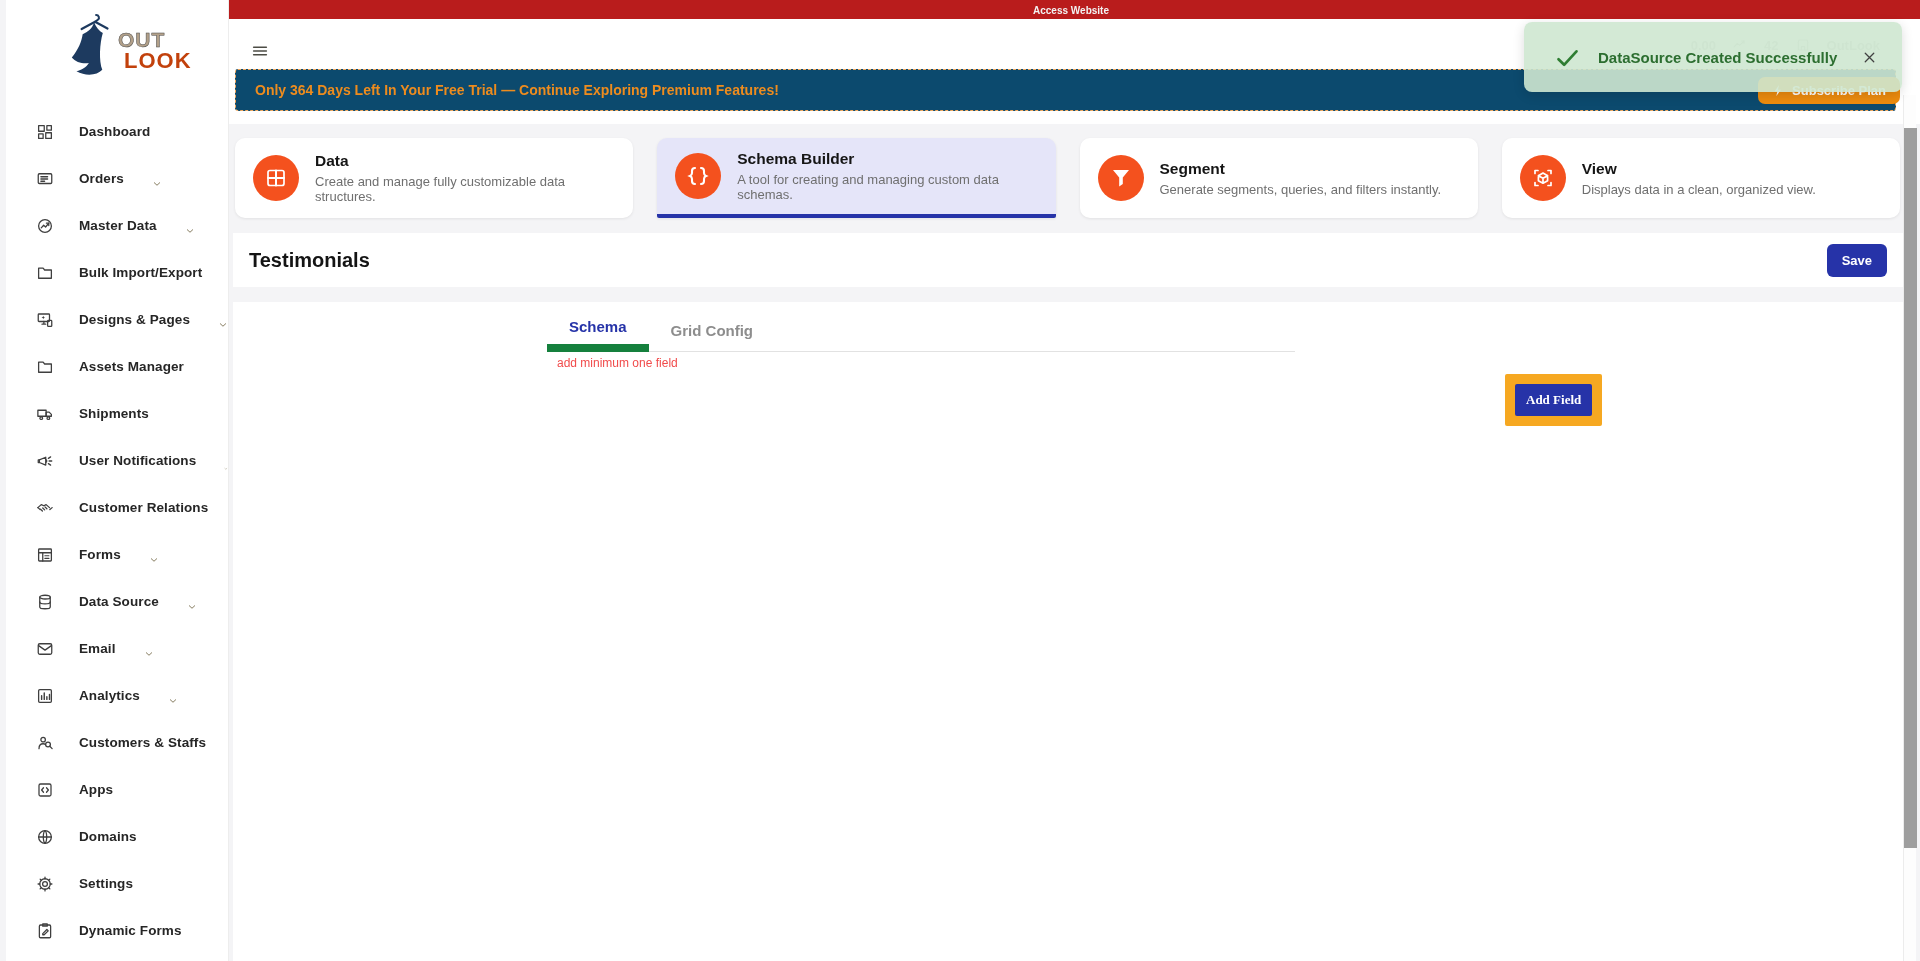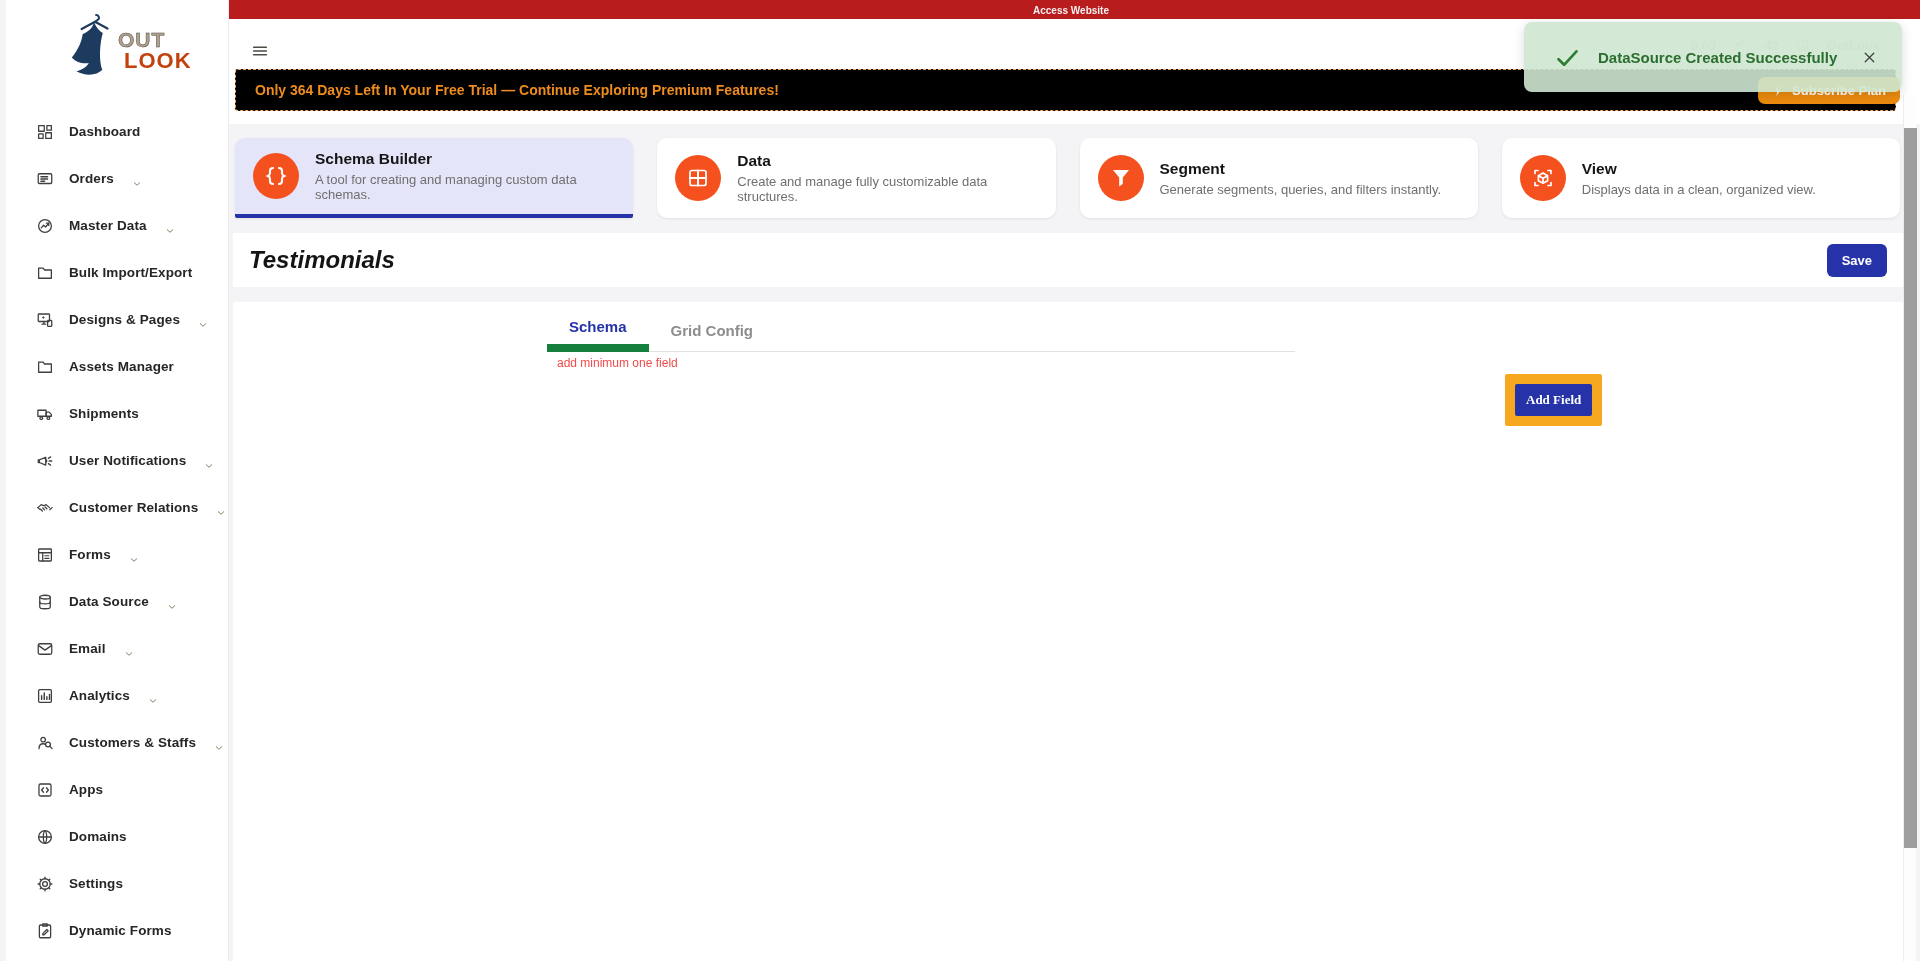--- a/index.html
+++ b/index.html
@@ -6,54 +6,54 @@
   html,body { background:#e9e9ec; }
   body { font-family:"Liberation Sans", sans-serif; }
   .app { position:relative; width:1920px; height:961px; background:#f4f4f6; overflow:hidden; }
 
   
   .sidebar { position:absolute; left:0; top:0; width:222px; height:100%; background:#fff; z-index:6; box-shadow:1px 0 0 #ededed;margin-left:6px; }
   .logo { position:relative; height:108px; cursor:pointer; }
   .logo svg.dress { position:absolute; left:56px; top:8px; width:62px; height:74px; }
   .logo .t-top { position:absolute; left:112px; top:28px; font-size:21px; font-weight:900; color:#b2a089; letter-spacing:1px; -webkit-text-stroke:0.5px #4a4a4a; }
   .logo .t-bot { position:absolute; left:118px; top:48px; font-size:22px; font-weight:900; color:#c2410c; letter-spacing:1px; }
-  .nav-item { height:47px; display:flex; align-items:center; padding-left:30px; gap:15px; cursor:pointer; }
+  .nav-item { height:47px; display:flex; align-items:center; padding-left:30px; gap:25px; cursor:pointer; }
   .nav-icon { width:18px; height:18px; color:#3f3f3f; flex:0 0 18px; }
   .nav-label { font-size:13.5px; font-weight:600; color:#262626; letter-spacing:0.1px; white-space:nowrap; }
   .chev { width:10px; height:10px; color:#7c7152; margin-left:3px; margin-top:2px; }
   [data-icon] { display:inline-flex; }
   [data-icon] svg { width:100%; height:100%; display:block; }
 
   
   .main { position:absolute; left:222px; top:0; right:0; height:100%; }
   .accessbar { height:19px; background:#b91c1c; text-align:center; }
   .accessbar span { color:#f2f2f2; font-size:10px; font-weight:600; line-height:13px; cursor:pointer; }
 
   .header { position:relative; background:#fff; height:105px; }
   .hamburger { position:absolute; left:29px; top:23px; width:18px; height:18px; color:#4c4c45; background:none; border:none; cursor:pointer; padding:0; }
   .ghost-row { position:absolute; right:40px; top:18px; display:flex; align-items:center; gap:16px; color:#c9cbc9; }
   .ghost-row .g-txt { font-size:13px; font-weight:700; }
   .ghost-row .g-ic { width:16px; height:16px; }
-  .banner { position:absolute; left:13px; right:24px; top:50px; height:42px; background:#000000; border:1px dashed #f0a85e; border-radius:3px; display:flex; align-items:center; }
+  .banner { position:absolute; left:13px; right:24px; top:50px; height:42px; background:#0c4a6e; border:1px dashed #f0a85e; border-radius:3px; display:flex; align-items:center; }
   .banner span { padding-left:19px; font-size:14px; font-weight:700; color:#ee8c1e; }
   .subscribe { position:absolute; right:20px; top:58px; height:27px; background:#ec8b0e; color:#fff; border:none; border-radius:7px; font-size:13px; font-weight:700; display:flex; align-items:center; gap:7px; padding:0 14px; cursor:pointer; z-index:2; font-family:inherit; }
   .subscribe .bolt { width:13px; height:13px; color:#fff; }
 
   
   .cards { display:flex; gap:24px; margin:14px 20px 0 13px; }
   .card { flex:1; height:80px; background:#fff; border-radius:10px; box-shadow:0 1px 3px rgba(0,0,0,0.08); display:flex; align-items:center; padding:0 18px; gap:16px; cursor:pointer; }
   .card.selected { background:#e5e5f9; border-bottom:4px solid #2633a8; border-radius:10px 10px 2px 2px; }
   .card-ic { width:46px; height:46px; flex:0 0 46px; border-radius:50%; background:#f4511e; color:#fff; display:flex; align-items:center; justify-content:center; }
   .card-ic span { width:24px; height:24px; }
   .card-title { font-size:15.5px; font-weight:700; color:#151515; margin-bottom:4px; }
   .card-desc { font-size:13px; color:#6f6f6f; }
 
   
   .titlebar { margin:15px 9px 0 11px; height:54px; background:#fff; display:flex; align-items:center; justify-content:space-between; padding:0 24px 0 16px; }
-  .page-title { font-size:24px; font-weight:700; color:#141414;font-style:italic; }
+  .page-title { font-size:20px; font-weight:700; color:#141414; }
   .btn-primary { background:#2633a8; color:#fff; border:none; border-radius:6px; font-size:13px; font-weight:700; padding:9px 15px; cursor:pointer; font-family:inherit; }
 
   
   .panel { position:relative; margin:15px 9px 0 11px; height:665px; background:#fff; }
   .tabs { position:absolute; left:314px; top:8px; width:748px; display:flex; border-bottom:1px solid #e2e2e2; }
   .tab { padding:8px 22px 9px; font-size:15px; font-weight:700; color:#8d8d8d; cursor:pointer; margin-bottom:-1px; background:none; border:none; font-family:inherit; }
   .tab.active { color:#2633a8; border-bottom:8px solid #15803d; }
   .error-msg { position:absolute; left:324px; top:54px; font-size:12px; color:#f14b4b; }
   .addfield-ring { position:absolute; left:1272px; top:72px; background:#f6a821; padding:10px; border-radius:2px; }
   .addfield-btn { background:#2633a8; color:#fff; border:none; border-radius:2px; font-size:13px; font-weight:700; padding:8px 11px; cursor:pointer; font-family:Liberation Serif, serif; }
@@ -321,42 +321,42 @@
             <svg viewBox="0 0 24 24" fill="currentColor">
               <path d="M13 2L5 13.5h5L8 22l8.5-11.5h-5.5z"></path>
             </svg>
           </span>
         <span>Subscribe Plan</span>
       </button>
     </header>
 
     <section class="cards">
 
-        <div class="card selected">
-          <div class="card-ic">
-            <span><svg viewBox="0 0 24 24" fill="none" stroke="currentColor" stroke-width="2.1" stroke-linecap="round">
-                <path d="M9 4C7 4 6 5 6 7v2c0 1.5-.8 2.5-2 3 1.2.5 2 1.5 2 3v2c0 2 1 3 3 3M15 4c2 0 3 1 3 3v2c0 1.5.8 2.5 2 3-1.2.5-2 1.5-2 3v2c0 2-1 3-3 3"></path>
-              </svg></span>
-          </div>
-          <div>
-            <div class="card-title">Schema Builder</div>
-            <div class="card-desc">A tool for creating and managing custom data schemas.</div>
-          </div>
-        </div>
-
         <div class="card">
           <div class="card-ic">
             <span><svg viewBox="0 0 24 24" fill="none" stroke="currentColor" stroke-width="1.7" stroke-linecap="round" stroke-linejoin="round">
                 <rect x="4" y="4.5" width="16" height="15" rx="2"></rect>
                 <path d="M4 12h16M12 4.5v15" stroke-width="2"></path>
               </svg></span>
           </div>
           <div>
             <div class="card-title">Data</div>
             <div class="card-desc">Create and manage fully customizable data structures.</div>
+          </div>
+        </div>
+
+        <div class="card selected">
+          <div class="card-ic">
+            <span><svg viewBox="0 0 24 24" fill="none" stroke="currentColor" stroke-width="2.1" stroke-linecap="round">
+                <path d="M9 4C7 4 6 5 6 7v2c0 1.5-.8 2.5-2 3 1.2.5 2 1.5 2 3v2c0 2 1 3 3 3M15 4c2 0 3 1 3 3v2c0 1.5.8 2.5 2 3-1.2.5-2 1.5-2 3v2c0 2-1 3-3 3"></path>
+              </svg></span>
+          </div>
+          <div>
+            <div class="card-title">Schema Builder</div>
+            <div class="card-desc">A tool for creating and managing custom data schemas.</div>
           </div>
         </div>
 
         <div class="card">
           <div class="card-ic">
             <span><svg viewBox="0 0 24 24" fill="currentColor">
                 <path d="M4 4h16l-6.2 7.5V18l-3.6 2.5v-9z"></path>
               </svg></span>
           </div>
           <div>

